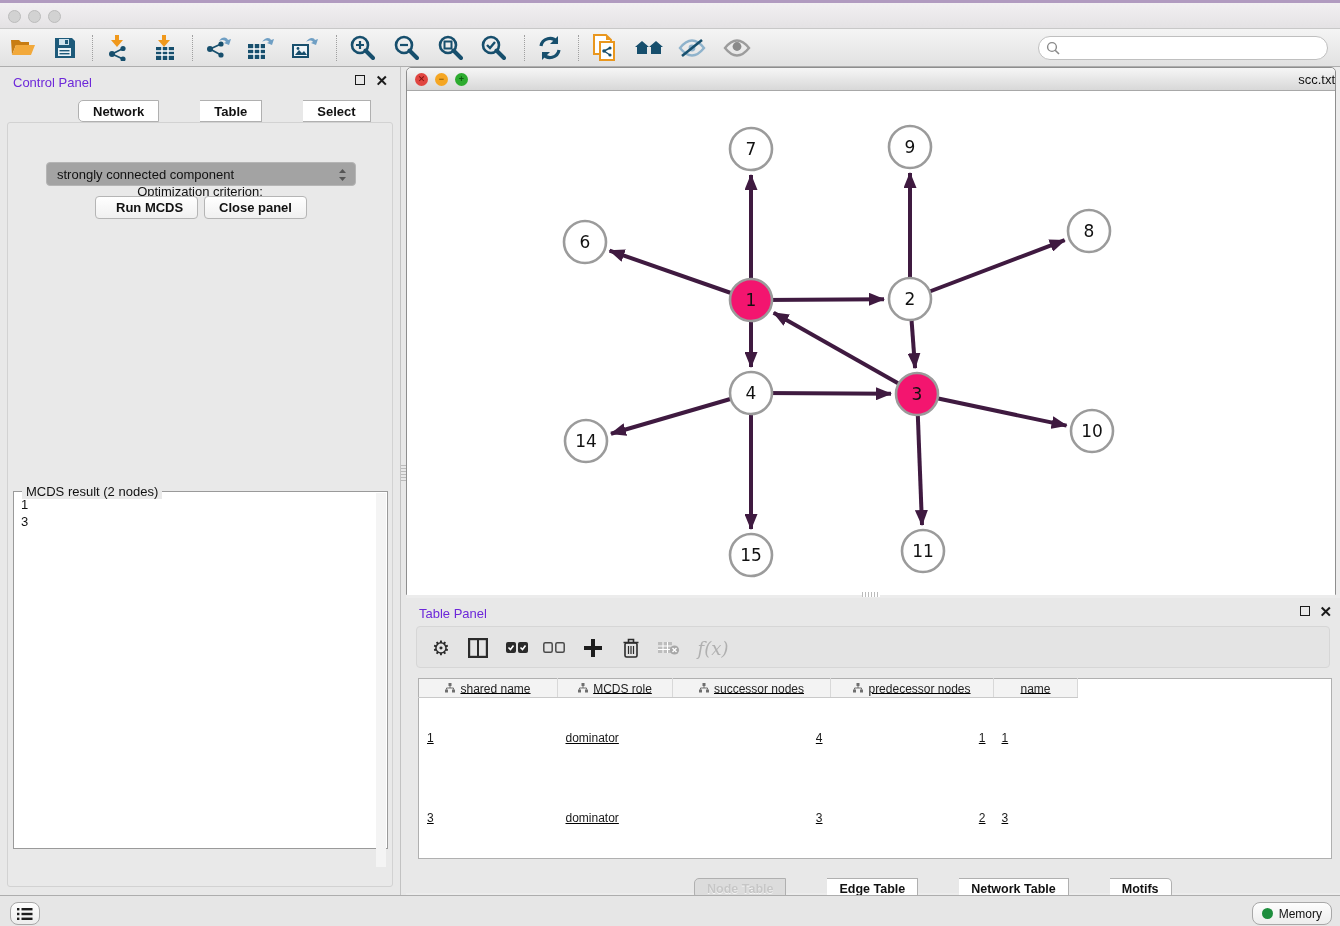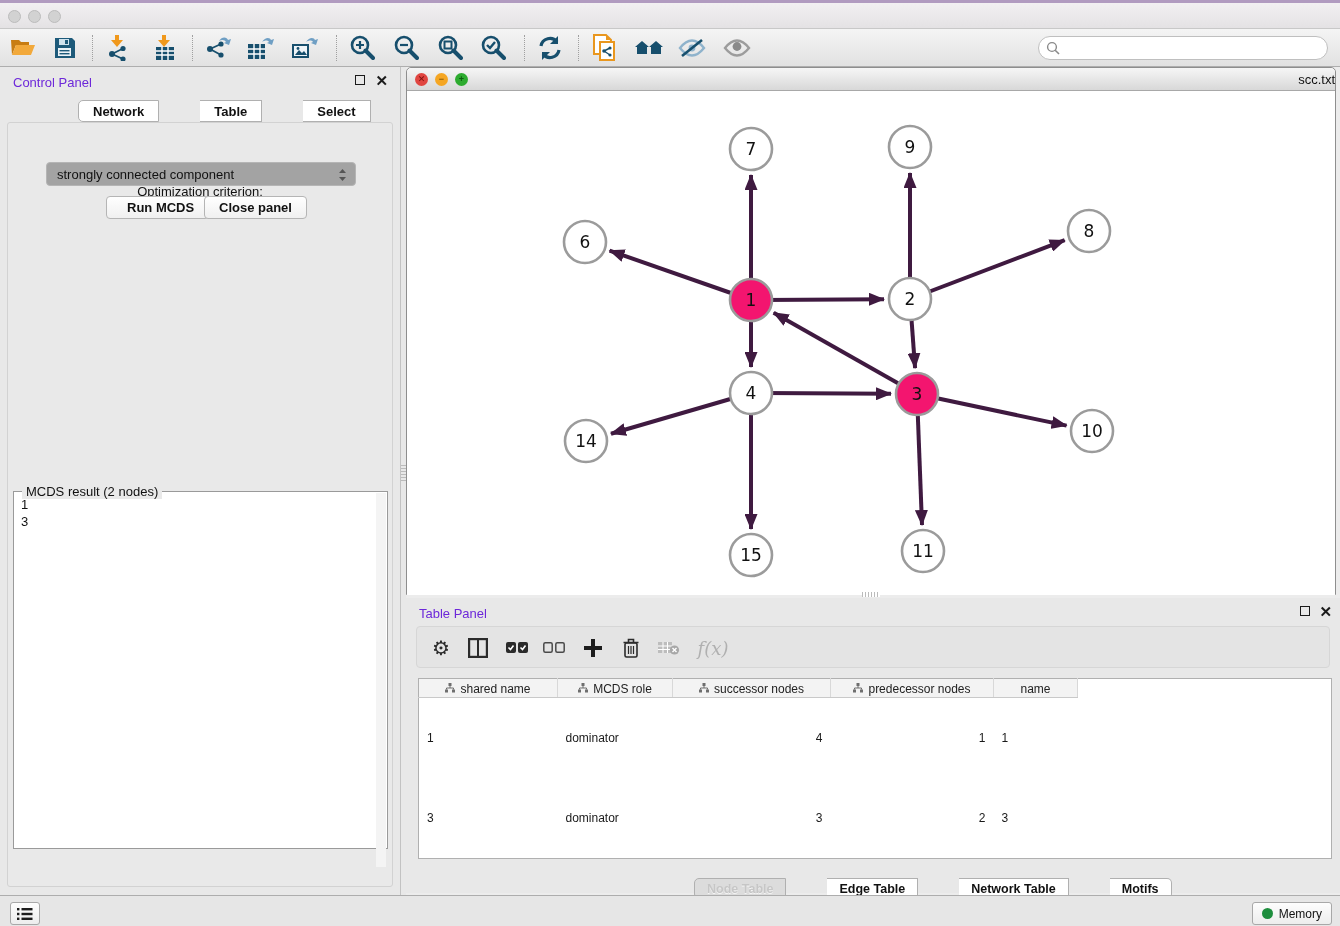--- a/index.html
+++ b/index.html
@@ -29,21 +29,21 @@
   .tab { height:22px; padding:0 14px; background:#fff; border:1px solid #b0b0b0; border-left:none; font-size:13px; font-weight:bold; color:#111; cursor:pointer; font-family:inherit; }
   .tab:first-child { border-left:1px solid #b0b0b0; border-radius:5px 0 0 5px; }
   .tab:last-child { border-radius:0 5px 5px 0; }
   .tab.selected { background:#dcdcdc; color:#c6c6c6; text-shadow:0 1px 0 #f5f5f5; }
   #cp-tabs { left:78px; top:33px; }
   #cp-content { position:absolute; left:7px; top:55px; width:386px; height:765px; background:#e9e9e9; border:1px solid #d2d2d2; border-radius:3px; }
   #opt-label { position:absolute; left:0; top:18px; width:100%; text-align:center; font-size:13px; color:#111;margin-top:43px; }
   #criterion-select { position:absolute; left:38px; top:39px; width:310px; height:24px; background:#a3a3a3; border:1px solid #b5b5b5; border-radius:4px; font-size:13px; color:#111; display:flex; align-items:center; padding-left:10px; cursor:pointer; }
   #criterion-chevrons { position:absolute; right:7px; top:4px; }
   .cp-btn { position:absolute; top:73px; height:23px; background:linear-gradient(#ffffff,#f0f0f0); border:1px solid #b5b5b5; border-radius:4px; font-size:13px; font-weight:bold; color:#111; cursor:pointer; font-family:inherit; padding:0 14px; }
-  #run-btn { left:98px;padding-left:20px; }
+  #run-btn { left:87px;padding-left:20px; }
   #closepanel-btn { left:196px; }
   #result-group { position:absolute; left:5px; top:368px; width:375px; height:358px; border:1px solid #9a9a9a; background:#fff; }
   #result-legend { position:absolute; left:8px; top:-8px; background:#e9e9e9; padding:0 4px; font-size:13px; color:#111; }
   #result-text { position:absolute; left:1px; top:4px; width:362px; height:370px; font-size:13px; color:#111; padding-left:6px; line-height:17px; }
   #result-scroll { position:absolute; right:1px; top:1px; width:10px; height:374px; background:#f4f4f4; }
 
   
   #v-splitter { position:absolute; left:400px; top:64px; width:6px; height:828px; background:#e8e8e8; border-left:1px solid #c2c2c2; }
   #v-grip { position:absolute; left:0px; top:398px; width:5px; height:16px; background:repeating-linear-gradient(#bbb,#bbb 1px,#e8e8e8 1px,#e8e8e8 3px); }
 
@@ -53,30 +53,30 @@
   .mini-light { position:absolute; top:5px; width:13px; height:13px; border-radius:50%; font-size:9px; font-weight:bold; text-align:center; line-height:12px; cursor:pointer; }
   #net-title { position:absolute; top:4px; width:100%; text-align:right; font-size:13px; color:#111; }
   #graph-area { position:absolute; left:0; top:23px; width:928px; height:504px; background:#fff; }
   #h-grip { position:absolute; left:455px; bottom:-3px; width:18px; height:5px; background:repeating-linear-gradient(90deg,#bbb,#bbb 1px,#fff 1px,#fff 3px); }
 
   
   #table-panel { position:absolute; left:406px; top:595px; width:934px; height:295px; background:#e8e8e8; }
   #tp-toolbar { position:absolute; left:10px; top:28px; width:914px; height:42px; background:#e4e4e4; border:1px solid #d6d6d6; border-radius:4px; }
   .tp-btn { position:absolute; top:5px; width:32px; height:32px; background:none; border:none; cursor:pointer; display:flex; align-items:center; justify-content:center; }
   #fx-label { font-family:"DejaVu Serif","Liberation Serif",serif; font-style:italic; font-size:18px; color:#b0b0b0; }
-  #node-table { position:absolute; left:12px; top:80px; width:914px; height:181px; background:#fff; border:1px solid #b0b0b0; border-collapse:collapse; table-layout:fixed; font-size:12px; }
+  #node-table { position:absolute; left:12px; top:80px; width:914px; height:181px; background:#fff; border:1px solid #b0b0b0; border-collapse:collapse; table-layout:fixed; font-size:12px;text-decoration:underline; }
   #node-table th { background:#f3f3f3; border-bottom:1px solid #c9c9c9; border-right:1px solid #d8d8d8; font-weight:normal; color:#222; height:19px; padding:0 4px; white-space:nowrap; overflow:hidden; }
   #node-table th .hlabel { vertical-align:middle; }
   #node-table td { height:16px; padding:0 8px; color:#1a1a1a; white-space:nowrap; overflow:hidden; }
   #tp-tabs { left:288px; top:268px;margin-top:12px; }
   .tab.small { font-size:12.5px; height:21px; padding:0 12px; }
 
   
   #status-bar { position:absolute; left:0; top:892px; width:1340px; height:34px; background:#e6e6e6; border-top:1px solid #adadad; }
-  .st-btn { position:absolute; top:6px; height:23px; background:linear-gradient(#fdfdfd,#ededed); border:1px solid #a8a8a8; border-radius:3px; cursor:pointer; display:flex; align-items:center; justify-content:center; font-size:12px; color:#111; font-family:inherit; }
+  .st-btn { position:absolute; top:6px; height:23px; background:linear-gradient(#fdfdfd,#ededed); border:1px solid #a8a8a8; border-radius:8px; cursor:pointer; display:flex; align-items:center; justify-content:center; font-size:12px; color:#111; font-family:inherit; }
   #list-btn { left:10px; width:30px; }
   #memory-btn { right:8px; padding:0 9px; gap:6px; }
   #memory-dot { width:11px; height:11px; border-radius:50%; background:#1e8e3e; }
 </style>
 </head>
 <body>
 
 <div id="app">
 
   <div id="titlebar">

